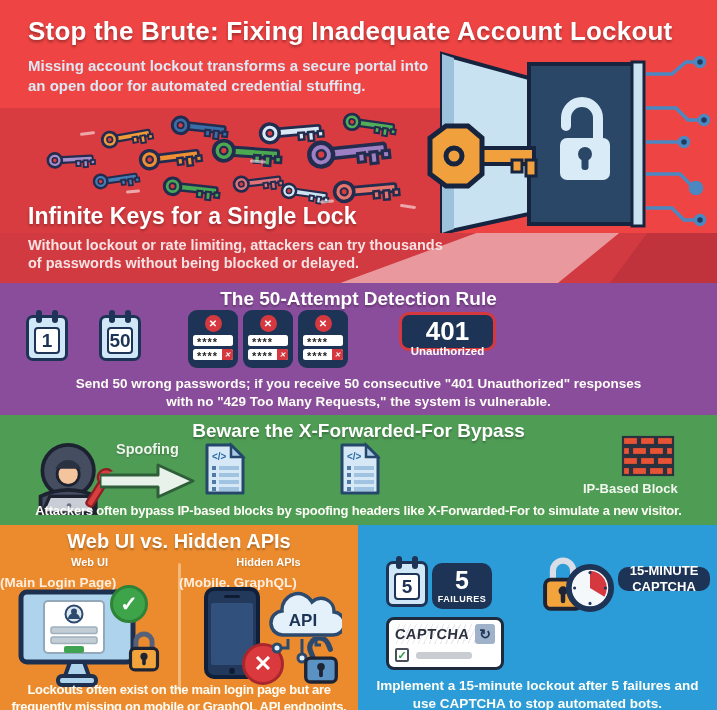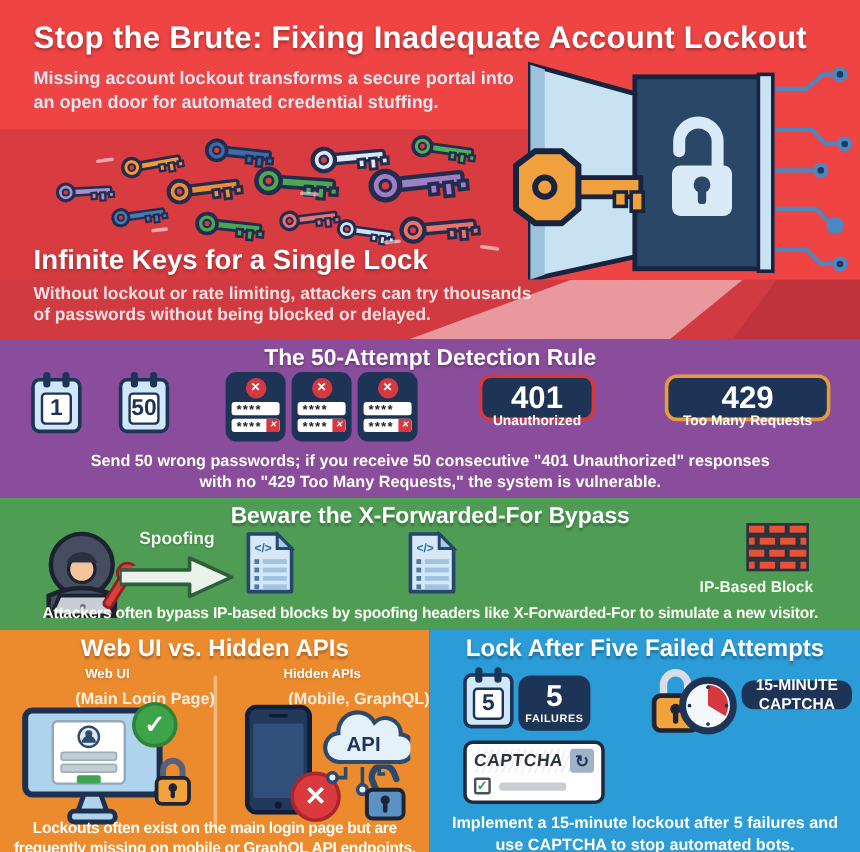--- a/index.html
+++ b/index.html
@@ -42,21 +42,21 @@
   
   .code-box{position:absolute;top:29px;height:39px;background:#1e3456;border-radius:10px;color:#fff;text-align:center}
   .cb-red{border:3px solid #d63840}.cb-orange{border:3px solid #e89b3e}
   .code-num{font-size:26px;font-weight:bold;line-height:1.08;margin-top:2px}
   .code-label{font-size:11.5px;font-weight:600}
   
   .spoof-label{position:absolute;left:116px;top:26px;font-size:14.5px;font-weight:bold;color:#eef5ec;text-shadow:0 1px 2px rgba(0,0,0,.25)}
   .fw-label{position:absolute;left:583px;top:66px;width:132px;text-align:left;font-size:13px;font-weight:600;color:#f2f7ef}
   
   .col-head{position:absolute;top:31px;width:179px;text-align:center;font-size:11px;font-weight:bold;color:#fff;text-shadow:0 1px 2px rgba(0,0,0,.22)}
-  .col-sub{position:absolute;top:50px;width:179px;text-align:right;font-size:13.5px;font-weight:600;color:#ffeedd}
+  .col-sub{position:absolute;top:50px;width:179px;text-align:left;font-size:13.5px;font-weight:600;color:#ffeedd}
   .divider{position:absolute;left:178px;top:38px;width:2.5px;height:128px;background:rgba(255,240,220,.45);border-radius:2px}
   .badge-circle{position:absolute;border-radius:50%;display:flex;align-items:center;justify-content:center;color:#fff;font-weight:bold}
   .check-c{width:38px;height:38px;background:#3da449;border:3px solid #2e8338;font-size:21px}
   .cross-c{width:42px;height:42px;background:#da3a3e;border:3px solid #a8272c;font-size:22px}
   
   .nv-badge{position:absolute;background:#1e3456;border-radius:10px;color:#fff;display:flex;flex-direction:column;align-items:center;justify-content:center;text-align:center}
   .fail-num{font-size:25px;font-weight:bold;line-height:1}
   .fail-lbl{font-size:9px;font-weight:bold;letter-spacing:.5px;margin-top:1px}
   .lk-line{font-size:13px;font-weight:bold;line-height:1.2}
   .captcha{position:absolute;left:28px;top:92px;width:118px;background:#fff;border:3px solid #1e2a3e;border-radius:8px;padding:4px 6px 5px}
@@ -208,24 +208,20 @@
   </div>
   <div class="attempt-card" style="left:298px">
     <span class="xcircle">✕</span>
     <span class="pw"><span>****</span></span>
     <span class="pw"><span>****</span><i class="fail">✕</i></span>
   </div>
 
   <div class="code-box cb-red" style="left:399px;width:97px">
     <div class="code-num">401</div>
     <div class="code-label">Unauthorized</div>
-  </div>
-  <div class="code-box cb-orange" style="left:554px;width:138px">
-    <div class="code-num">429</div>
-    <div class="code-label">Too Many Requests</div>
   </div>
 
   <div class="sec-caption" style="top:92px;font-size:13.5px">
     <div>Send 50 wrong passwords; if you receive 50 consecutive "401 Unauthorized" responses</div>
     <div>with no "429 Too Many Requests," the system is vulnerable.</div>
   </div>
 </div>
 
 <div class="section sec-green">
   <div class="sec-title">Beware the X-Forwarded-For Bypass</div>
@@ -364,21 +360,20 @@
       <rect x="20" y="33" width="4" height="9" rx="2" fill="#1e2433"></rect>
   </svg>
 
   <div class="sec-caption" style="top:157px;font-size:13px;font-weight:bold;letter-spacing:-0.3px">
     <div>Lockouts often exist on the main login page but are</div>
     <div>frequently missing on mobile or GraphQL API endpoints.</div>
   </div>
 </div>
 
 <div class="panel panel-blue">
-  <div class="sec-title">Lock After Five Failed Attempts</div>
 
   <div class="cal" style="left:28px;top:36px">
     <i class="ring r1"></i>
       <i class="ring r2"></i>
     <b>5</b>
   </div>
   <div class="nv-badge" style="left:74px;top:38px;width:60px;height:46px">
     <span class="fail-num">5</span>
     <span class="fail-lbl">FAILURES</span>
   </div>

